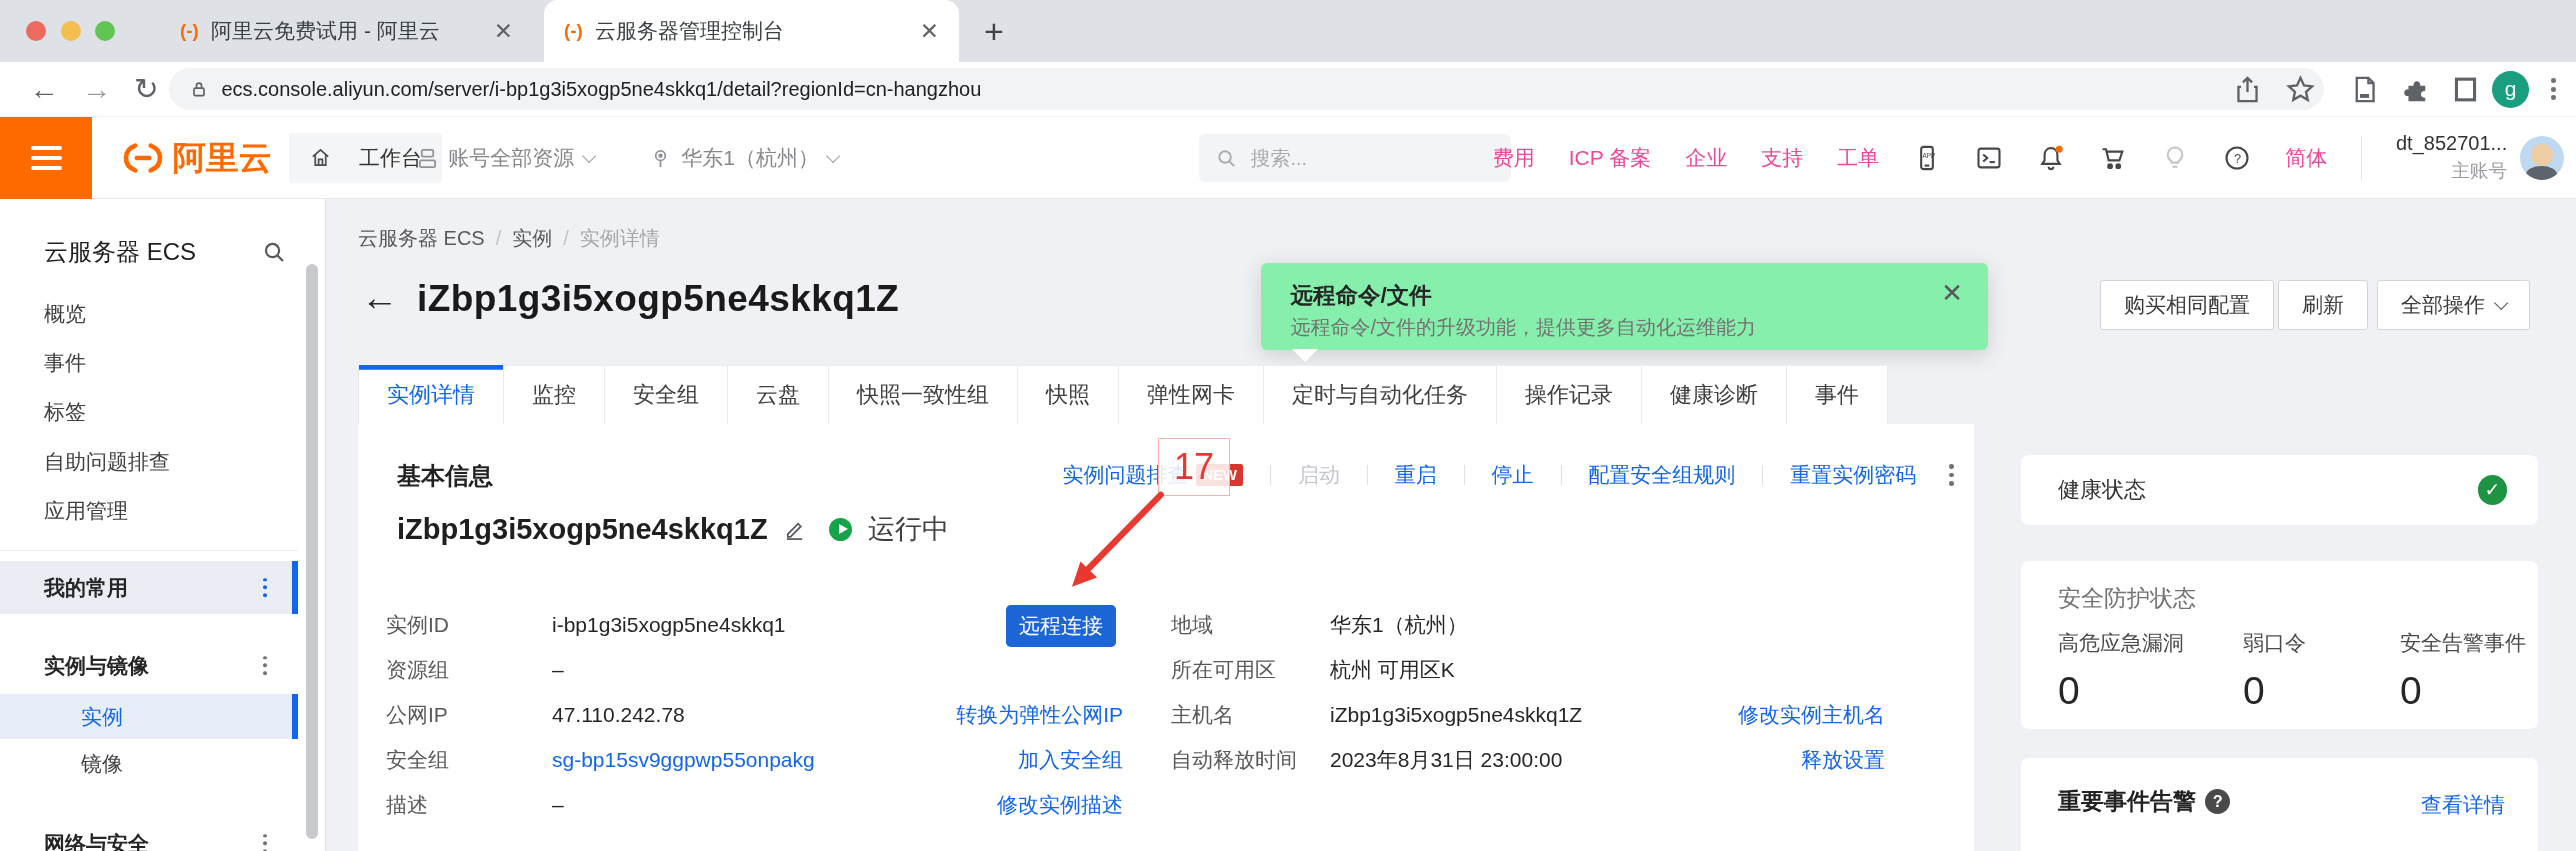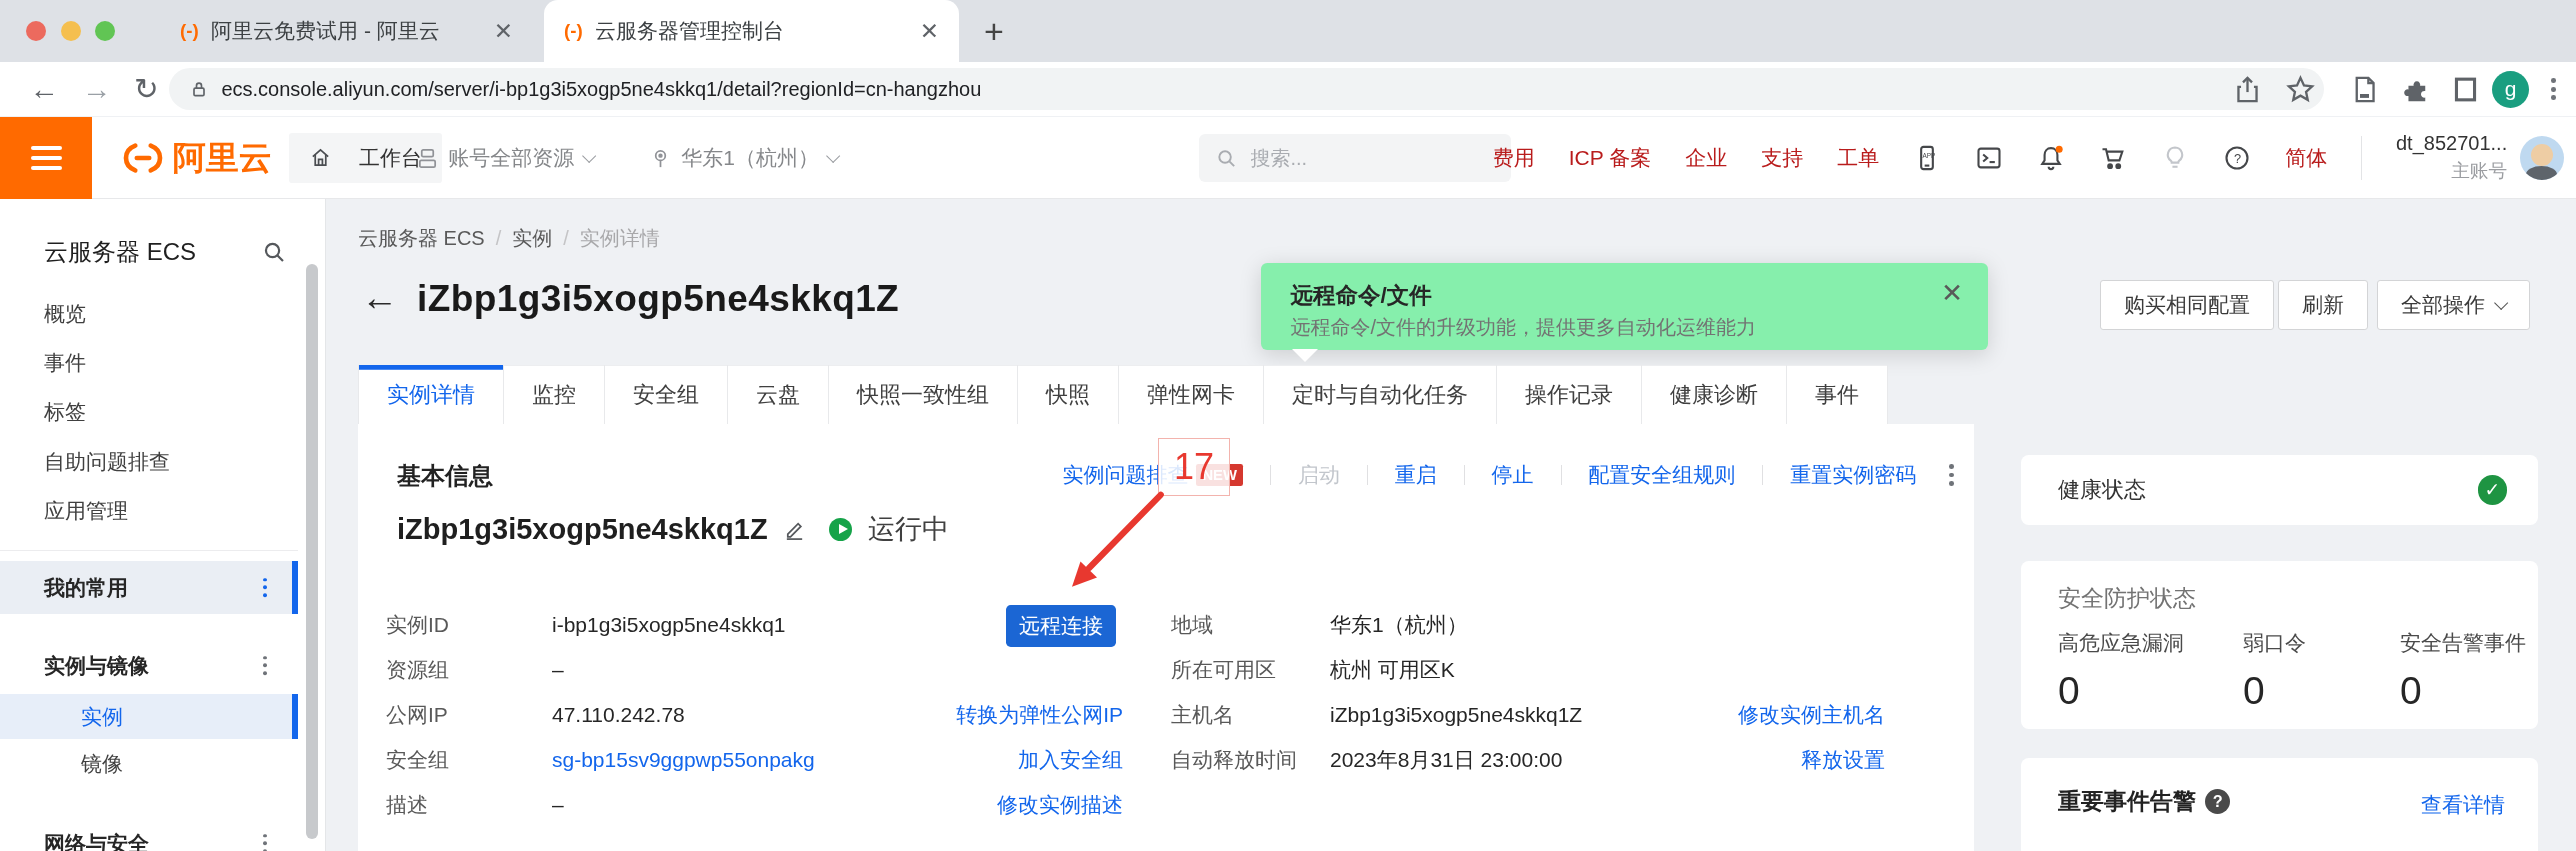--- a/index.html
+++ b/index.html
@@ -40,21 +40,21 @@
   .burger i{width:31px;height:3.9px;background:#fff;border-radius:2.3px}
   .alogo{position:absolute;left:121px;top:0;height:82px;display:flex;align-items:center;gap:7.8px;color:#FF6A00;font-size:33px;font-weight:bold}
   .navbtn{position:absolute;left:289px;top:15.5px;height:50px;background:#F4F5F6;border-radius:3.1px;display:flex;align-items:center;gap:27px;padding:0 20px;font-size:21px;color:#333}
   .navitem{position:absolute;top:0;height:82px;display:flex;align-items:center;gap:9.3px;font-size:21px;color:#85878A}
   .chev{width:9.3px;height:9.3px;border-right:1.6px solid #9A9DA1;border-bottom:1.6px solid #9A9DA1;transform:rotate(45deg);margin-top:-4.7px}
   .chev.dark{border-color:#555}
   .searchbox{position:absolute;left:1199px;top:17px;width:312px;height:48px;background:#F3F4F5;border-radius:6.2px;display:flex;align-items:center;gap:11px;padding-left:15.5px;box-sizing:border-box}
   .searchbox input{background:transparent;border:none;outline:none;font-size:20px;color:#666;width:233px;font-family:inherit}
   .searchbox input::placeholder{color:#A9ACB1}
   .nav-right{position:absolute;right:12.4px;top:0;height:82px;display:flex;align-items:center;gap:34px}
-  .nav-right .t{font-size:21px;color:#b91c1c;white-space:nowrap}
+  .nav-right .t{font-size:21px;color:#ec4899;white-space:nowrap}
   .nico{width:28px;height:28px;color:#45474A;position:relative}
   .nico.dim{color:#C3C6CB}
   .navdiv{width:0.8px;height:44px;background:#E3E4E6}
   .acct{display:flex;align-items:center;gap:12.4px}
   .acct .col{display:flex;flex-direction:column;align-items:flex-end;gap:3px}
   .acct .id{font-size:20px;color:#333}
   .acct .role{font-size:18.7px;color:#9B9DA1}
   .face{width:44px;height:44px;border-radius:50%;background:#BFD9F0;overflow:hidden;position:relative}
   .face::before{content:"";position:absolute;left:11px;top:7.8px;width:22px;height:22px;border-radius:50%;background:#EECDA4}
   .face::after{content:"";position:absolute;left:6.2px;top:29.5px;width:31px;height:17px;border-radius:50% 50% 0 0;background:#5E646B}

